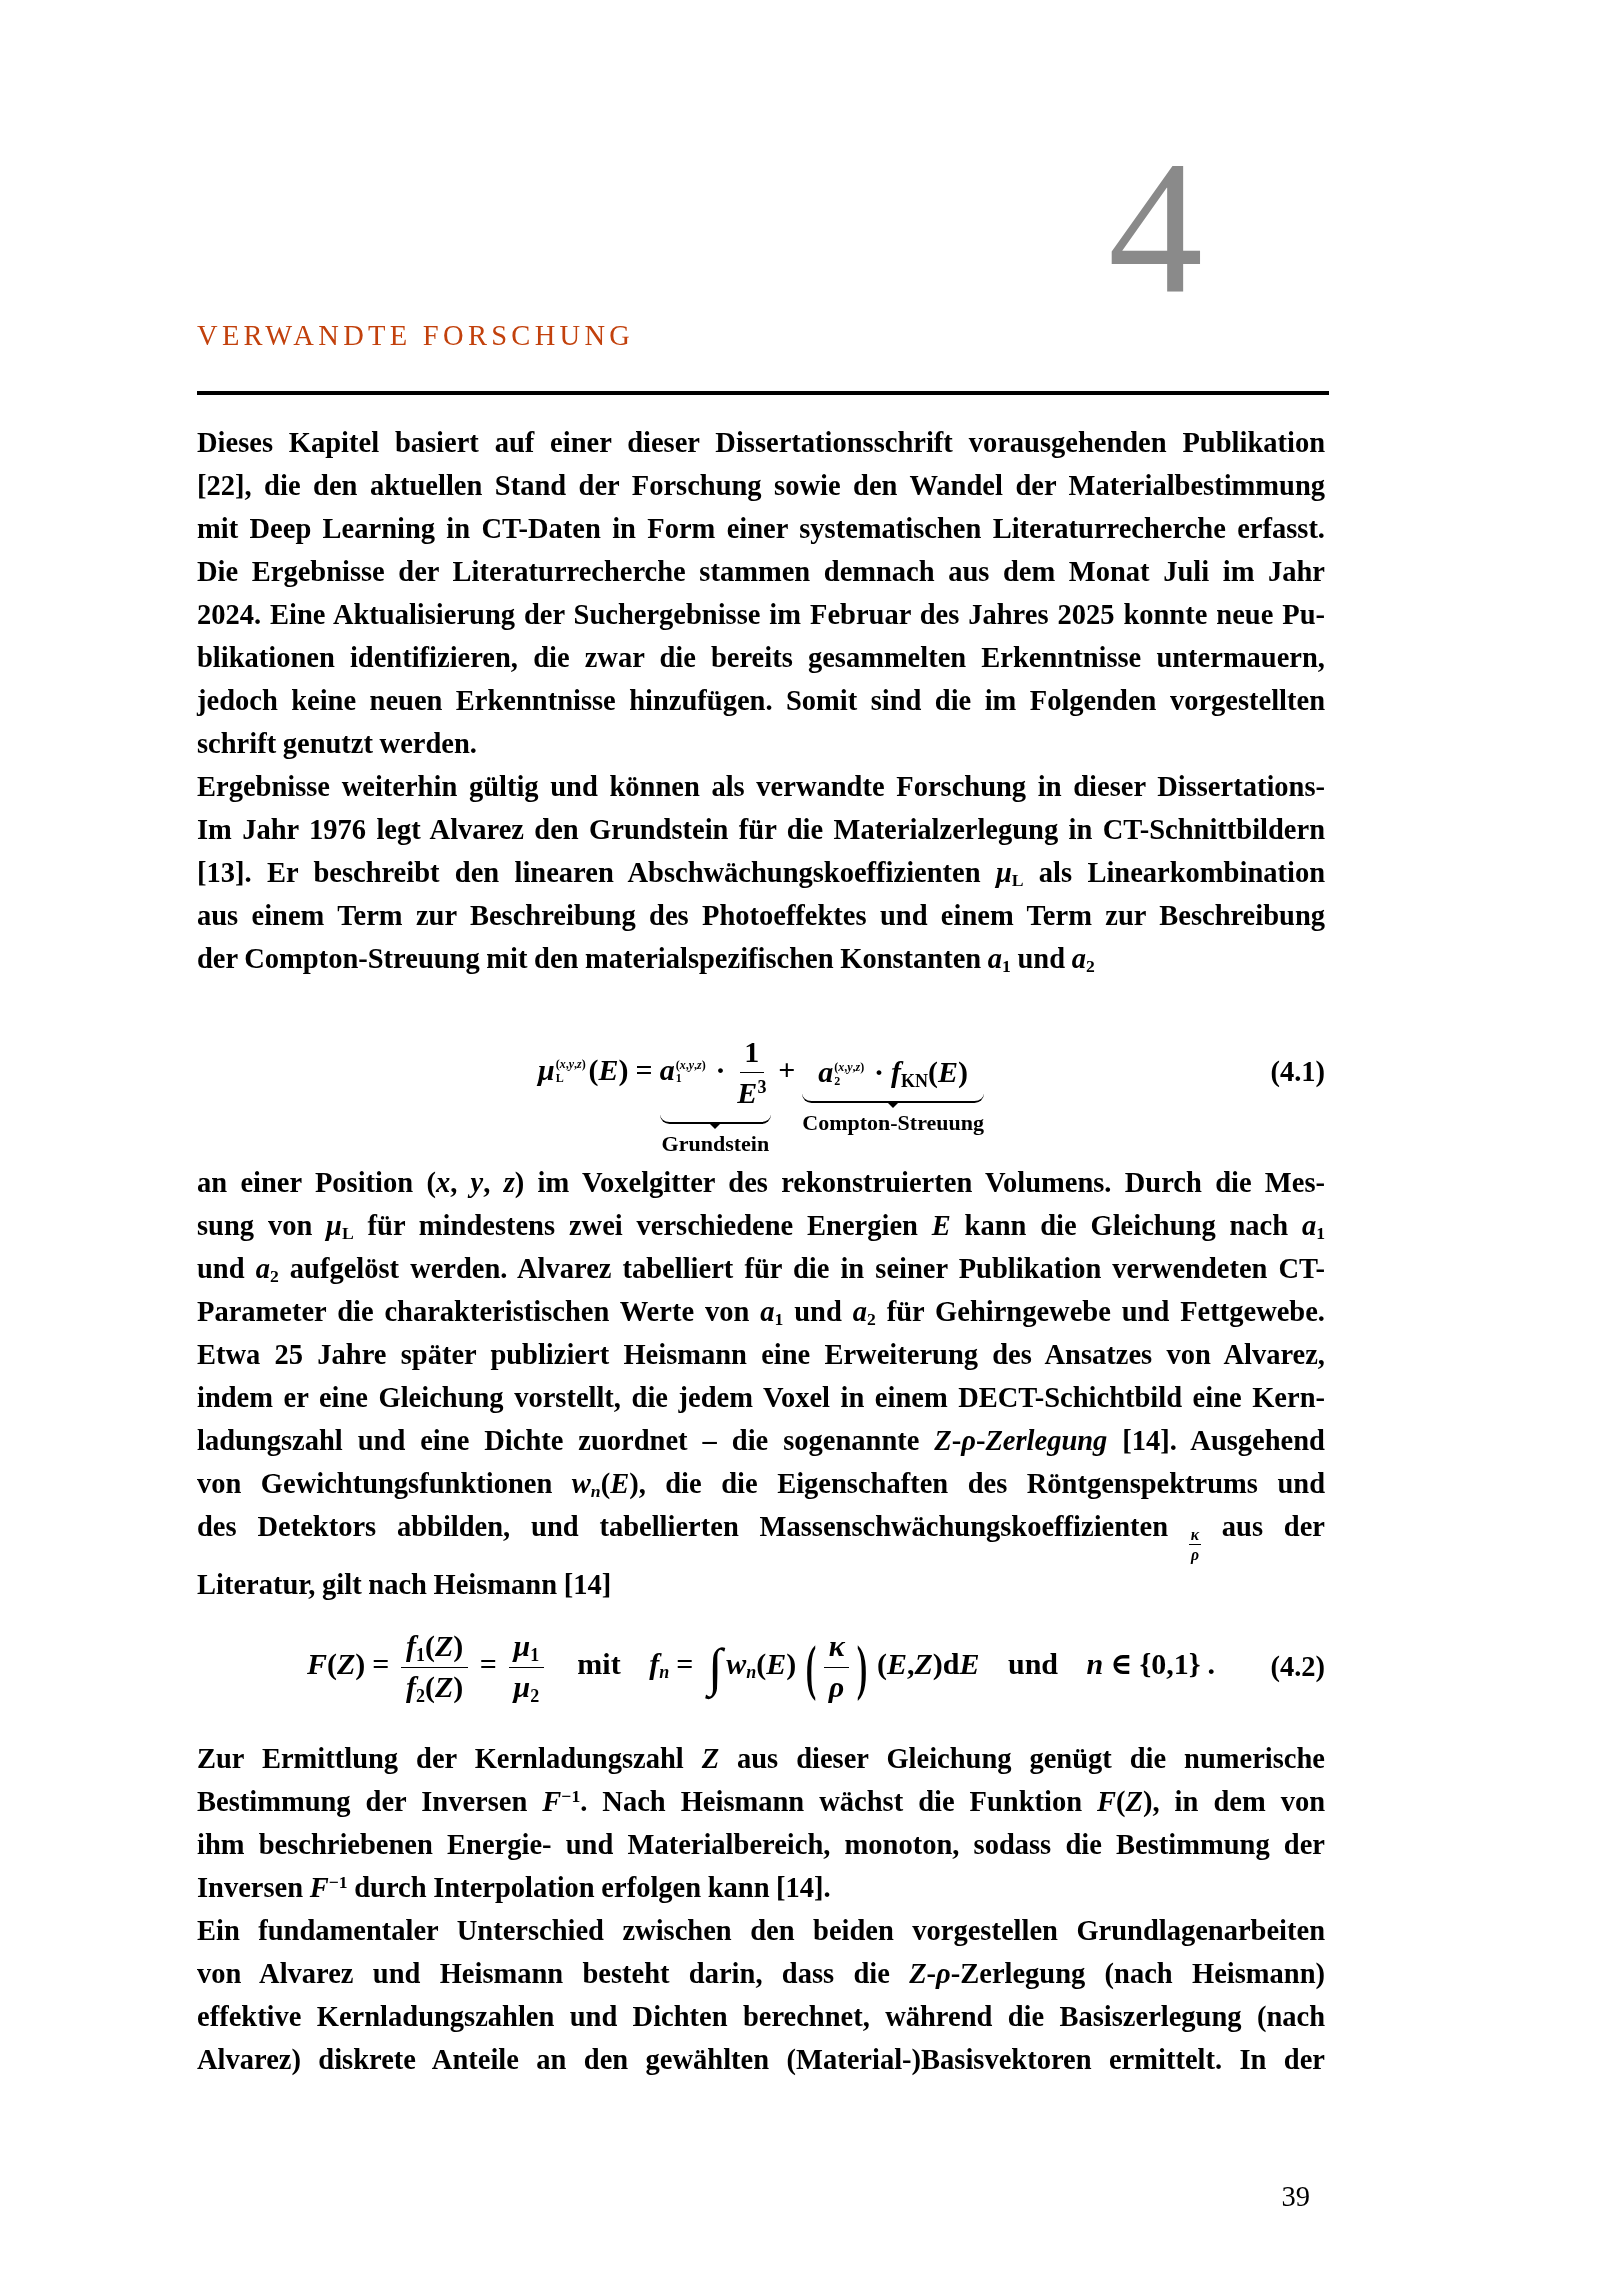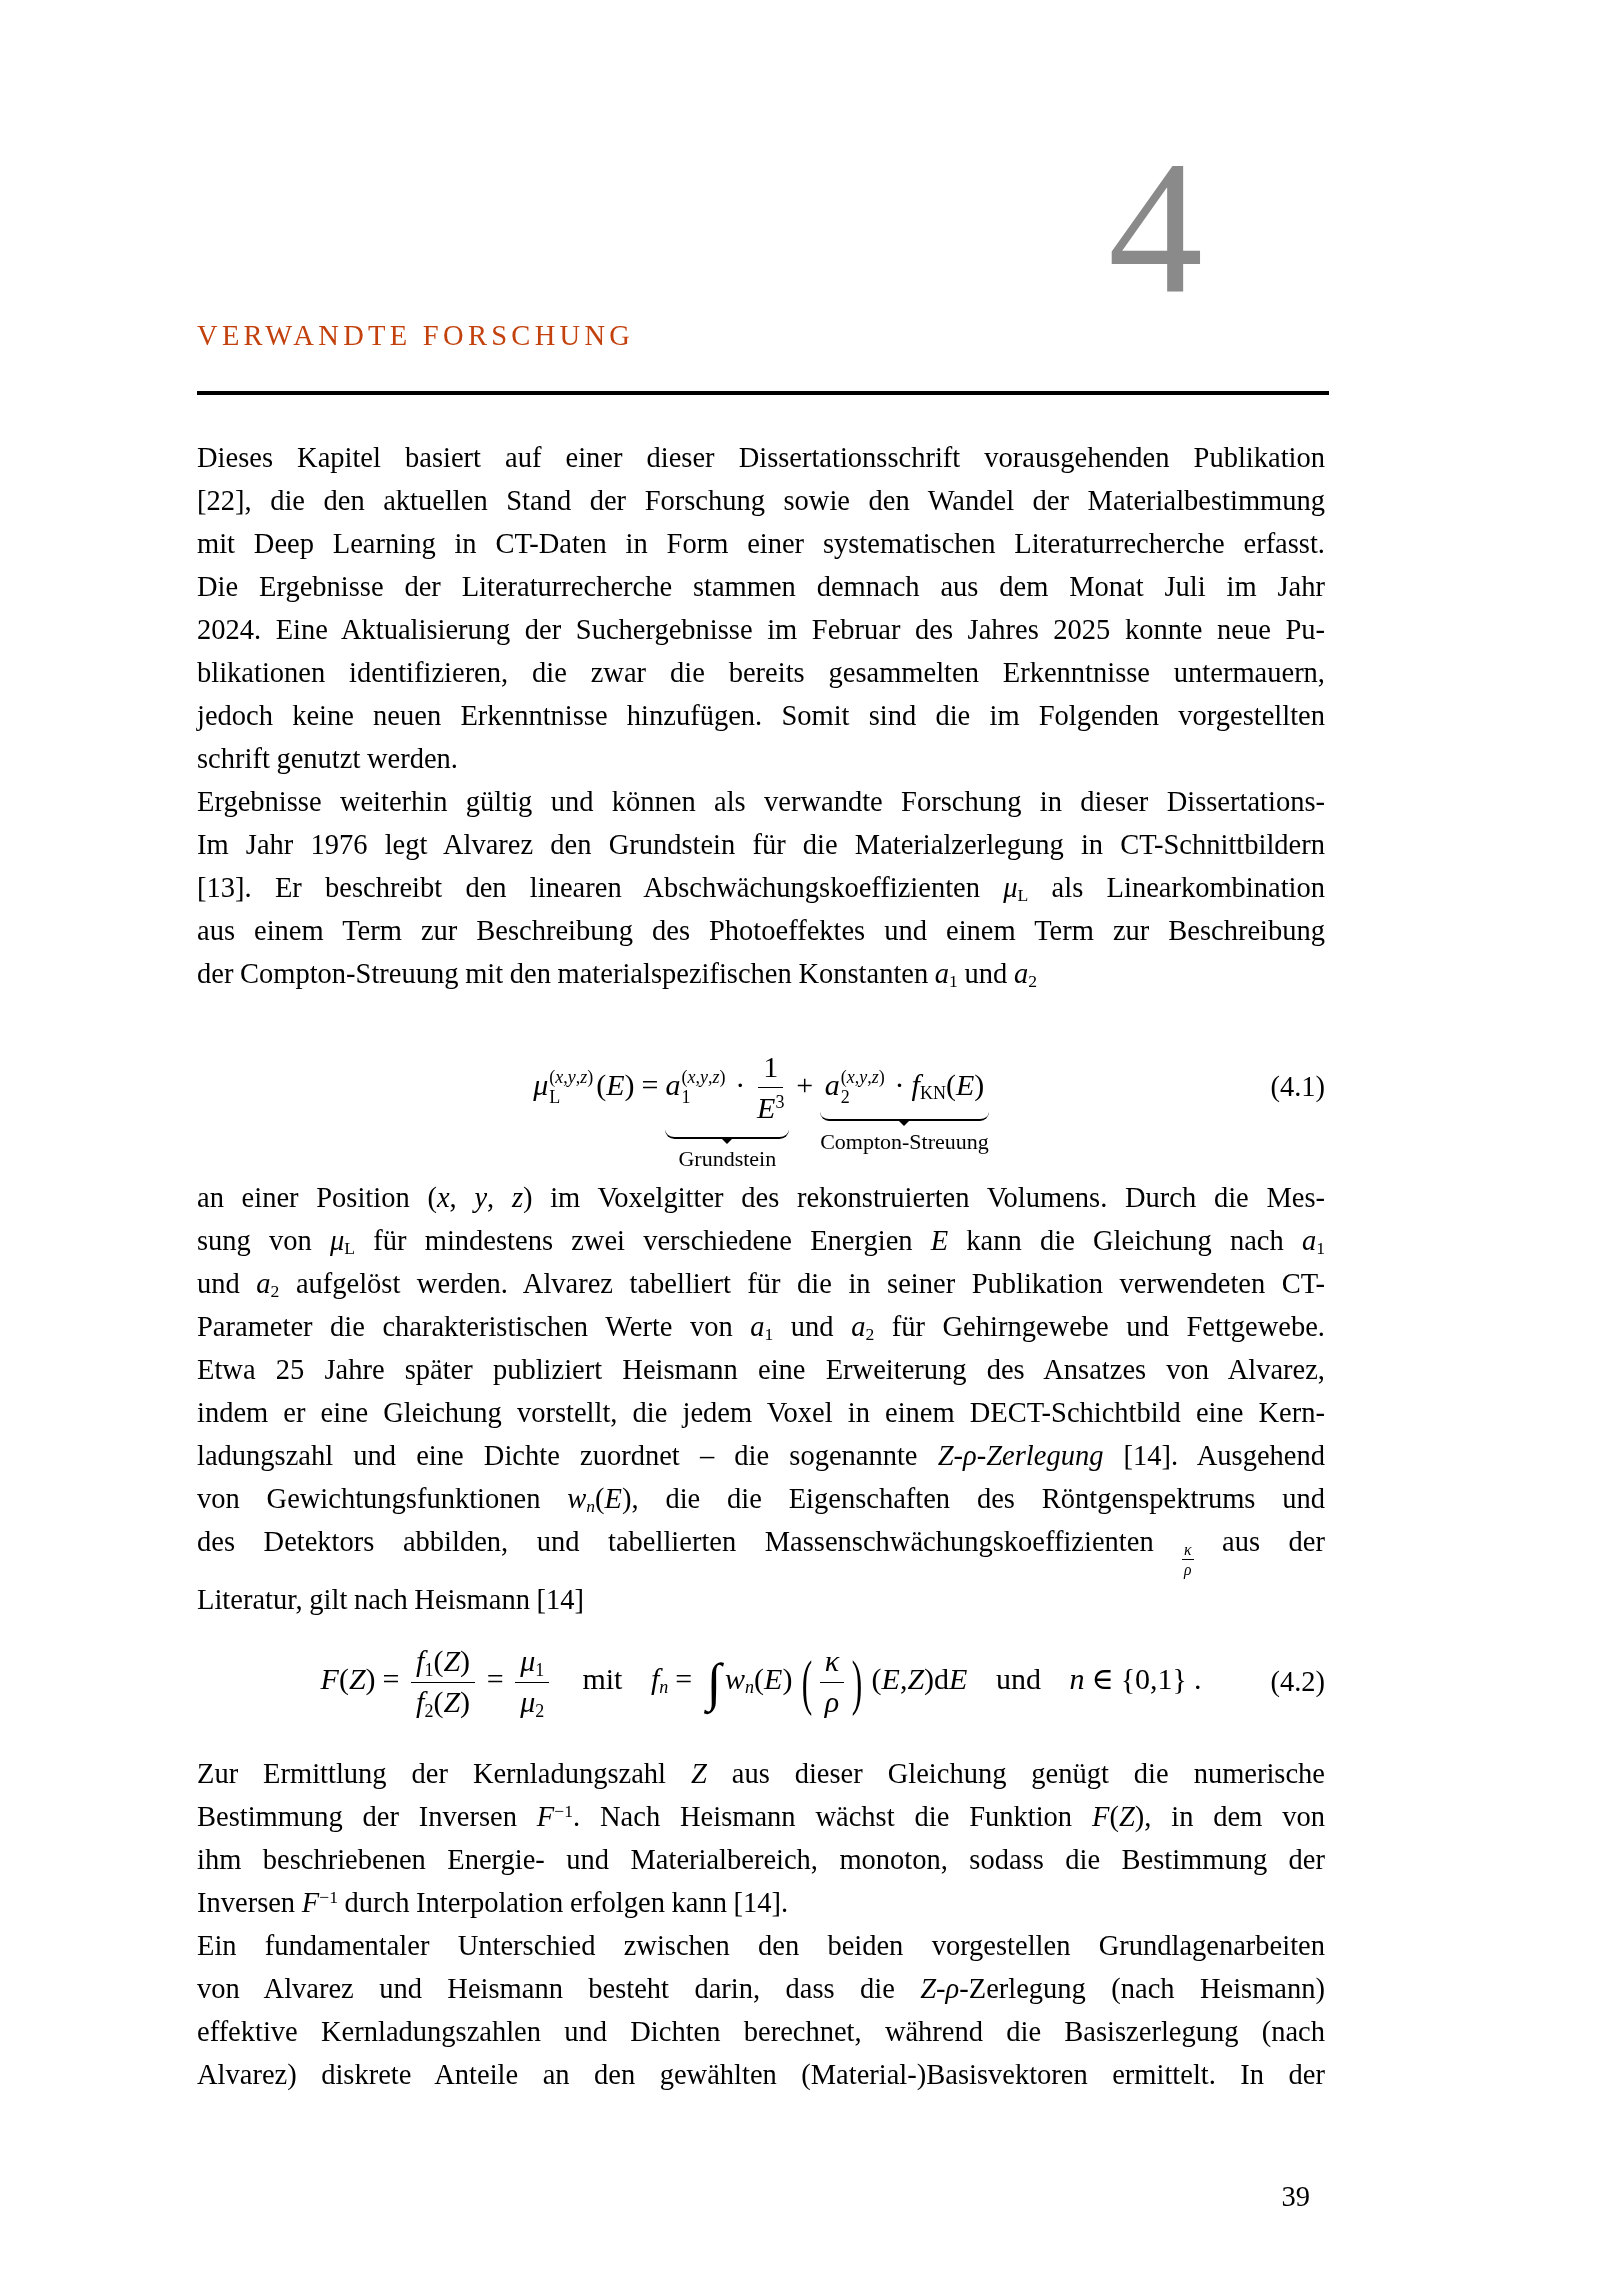--- a/index.html
+++ b/index.html
@@ -15,22 +15,22 @@
   }
   .chapter-title {
     position:absolute; left:197px; top:320px;
     font-size:28.5px; letter-spacing:4.3px; color:#c2410c; white-space:nowrap;
   }
   .head-rule {
     position:absolute; left:197px; top:391px; width:1132px; height:3.8px;
     background:#000;
   }
   .body-flow {
-    position:absolute; left:197px; top:436px; width:1128px;
-    font-size:28.5px; line-height:43px; word-spacing:-0.5px;
+    position:absolute; left:197px; top:421px; width:1128px;
+    font-size:28.5px; line-height:43px; word-spacing:-0.5px;font-weight:bold;
   }
   .para { margin:0; }
   .line { text-align:justify; text-align-last:justify; }
   .line.last { text-align-last:left; }
   .line sub, .line sup { font-size:0.62em; line-height:0; }
   .line sub { vertical-align:-0.22em; }
   .line sup { vertical-align:0.5em; }
   .sfrac {
     display:inline-flex; flex-direction:column; align-items:center;
     font-size:0.55em; line-height:1.1; vertical-align:-0.25em;
@@ -47,21 +47,21 @@
   .eq-body { display:inline-block; white-space:nowrap; }
   .eq-number { position:absolute; right:0; top:50%; transform:translateY(-50%); font-size:28.5px; }
   .frac {
     display:inline-flex; flex-direction:column; align-items:center;
     vertical-align:middle; line-height:1.15; margin:0 4.8px;
   }
   .frac .num { padding:0 4.8px 2.9px; border-bottom:1.9px solid #000; }
   .frac .den { padding-top:2.9px; }
   .ss {
     display:inline-flex; flex-direction:column; align-items:flex-start;
-    font-size:18px; line-height:1.15; vertical-align:middle; margin:0 2.9px 0 1px;
+    font-size:12px; line-height:1.15; vertical-align:middle; margin:0 2.9px 0 1px;
   }
   .eq-body sub, .eq-body sup { font-size:0.6em; line-height:0; }
   .eq-body sub { vertical-align:-0.25em; }
   .eq-body sup { vertical-align:0.55em; }
   .ub { display:inline-flex; flex-direction:column; align-items:center; vertical-align:middle; }
   .ub::before { content:''; height:45px; }
   .ub-row { display:inline-block; white-space:nowrap; }
   .ub-brace { align-self:stretch; height:9.5px; margin-top:3.8px; display:flex; position:relative; }
   .ub-brace .bh { flex:1; border-bottom:2.9px solid #000; }
   .ub-brace .bh.l { border-bottom-left-radius:9.5px; }

